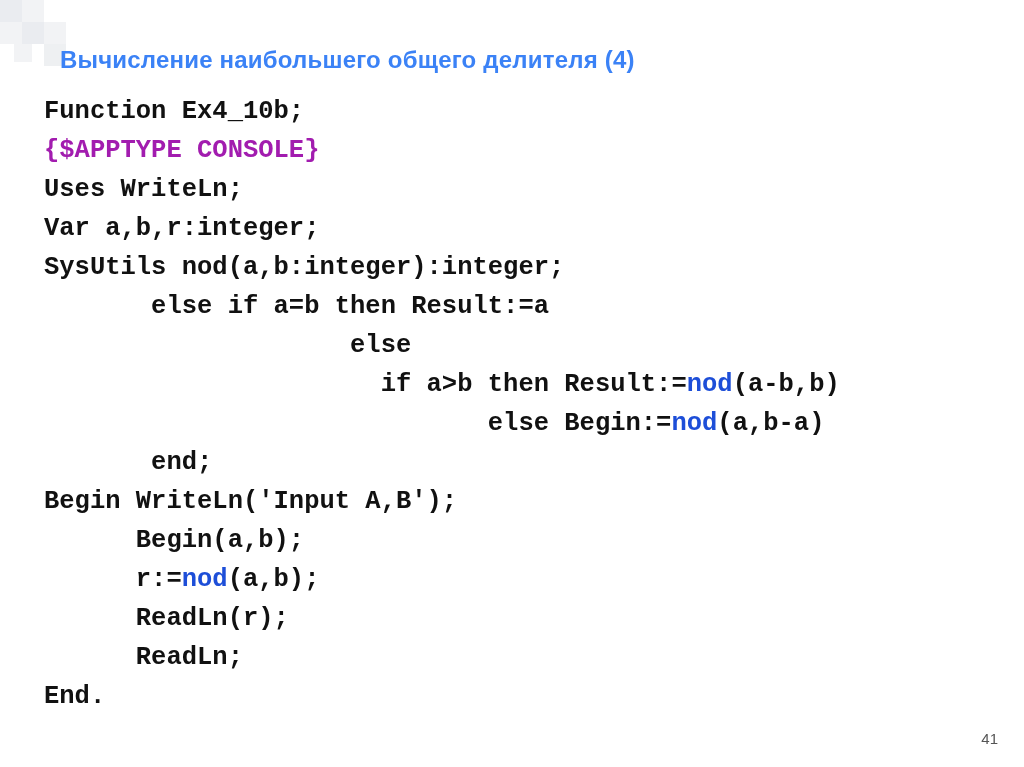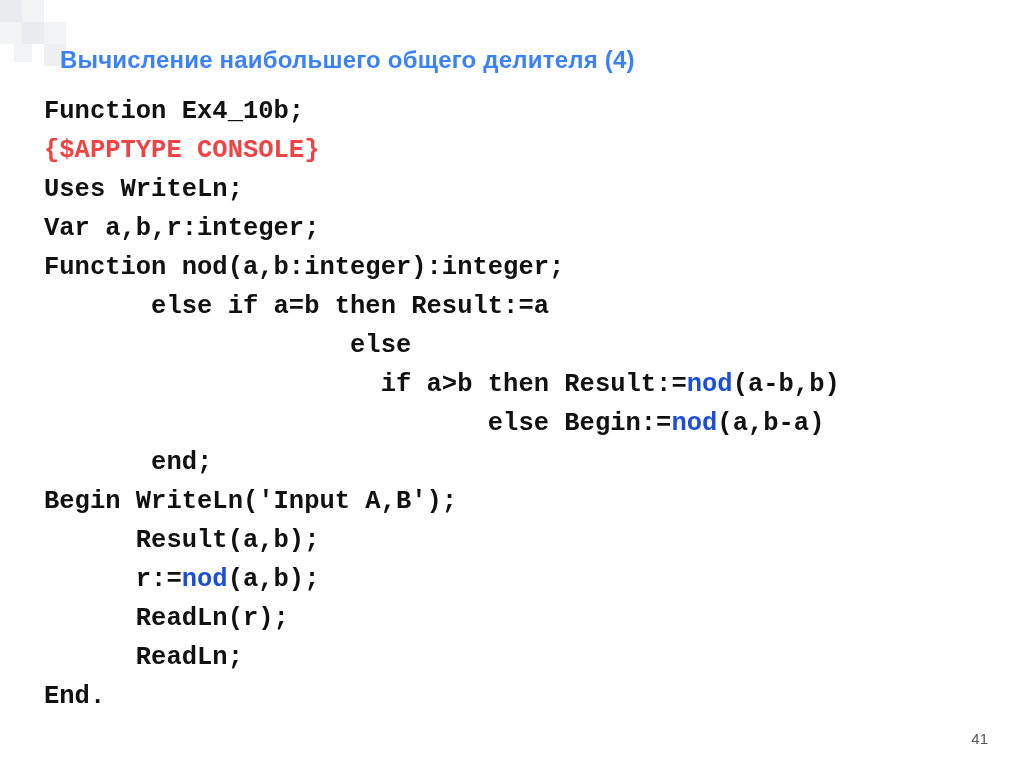--- a/index.html
+++ b/index.html
@@ -1,49 +1,49 @@
 <!DOCTYPE html>
 <html><head>
 <meta charset="utf-8">
 <style>
   html,body{margin:0;padding:0;width:1024px;height:767px;background:#fff;font-family:Arial,Helvetica,sans-serif;overflow:hidden}
   .slide{position:relative;width:1024px;height:767px;box-sizing:border-box}
   .deco-sq{position:absolute;background:#d9dde3;opacity:.55}
   .title{position:absolute;left:60px;top:46px;width:960px;font-size:24px;font-weight:700;color:#3b82f6;letter-spacing:.2px}
   .code{position:absolute;left:44px;top:92px;font-family:"Courier New",Courier,monospace;font-size:25.5px;font-weight:700;line-height:39px;color:#111;white-space:pre}
-  .directive{color:#ef4444}
+  .directive{color:#a21caf}
   .call{color:#1d4ed8}
-  .pgnum{position:absolute;right:36px;bottom:20px;font-size:15px;color:#555;font-family:Arial,Helvetica,sans-serif}
+  .pgnum{position:absolute;right:26px;bottom:20px;font-size:15px;color:#555;font-family:Arial,Helvetica,sans-serif}
 </style>
 </head>
 <body>
 
 <div class="slide">
 
   <div class="deco-sq" style="left:0px;top:0px;width:22px;height:22px"></div>
   <div class="deco-sq" style="left:22px;top:0px;width:22px;height:22px;opacity:.35"></div>
   <div class="deco-sq" style="left:0px;top:22px;width:22px;height:22px;opacity:.35"></div>
   <div class="deco-sq" style="left:22px;top:22px;width:22px;height:22px"></div>
   <div class="deco-sq" style="left:44px;top:22px;width:22px;height:22px;opacity:.35"></div>
   <div class="deco-sq" style="left:44px;top:44px;width:22px;height:22px;opacity:.45"></div>
   <div class="deco-sq" style="left:14px;top:44px;width:18px;height:18px;opacity:.35"></div>
 
   <div class="title">Вычисление наибольшего общего делителя (4)</div>
 
   <div class="code"><span>Function Ex4_10b;</span>
 <span class="directive">{$APPTYPE CONSOLE}</span>
 <span>Uses WriteLn;</span>
 <span>Var a,b,r:integer;</span>
-<span>Function nod(a,b:integer):integer;</span>
+<span>SysUtils nod(a,b:integer):integer;</span>
 <span>       else if a=b then Result:=a</span>
 <span>                    else</span>
 <span><span>                      if a&gt;b then Result:=</span><span class="call">nod</span><span>(a-b,b)</span></span>
 <span><span>                             else Begin:=</span><span class="call">nod</span><span>(a,b-a)</span></span>
 <span>       end;</span>
 <span>Begin WriteLn('Input A,B');</span>
-<span>      Result(a,b);</span>
+<span>      Begin(a,b);</span>
 <span><span>      r:=</span><span class="call">nod</span><span>(a,b);</span></span>
 <span>      ReadLn(r);</span>
 <span>      ReadLn;</span>
 <span>End.</span></div>
 
   <div class="pgnum">41</div>
 </div>
 
 </body></html>

